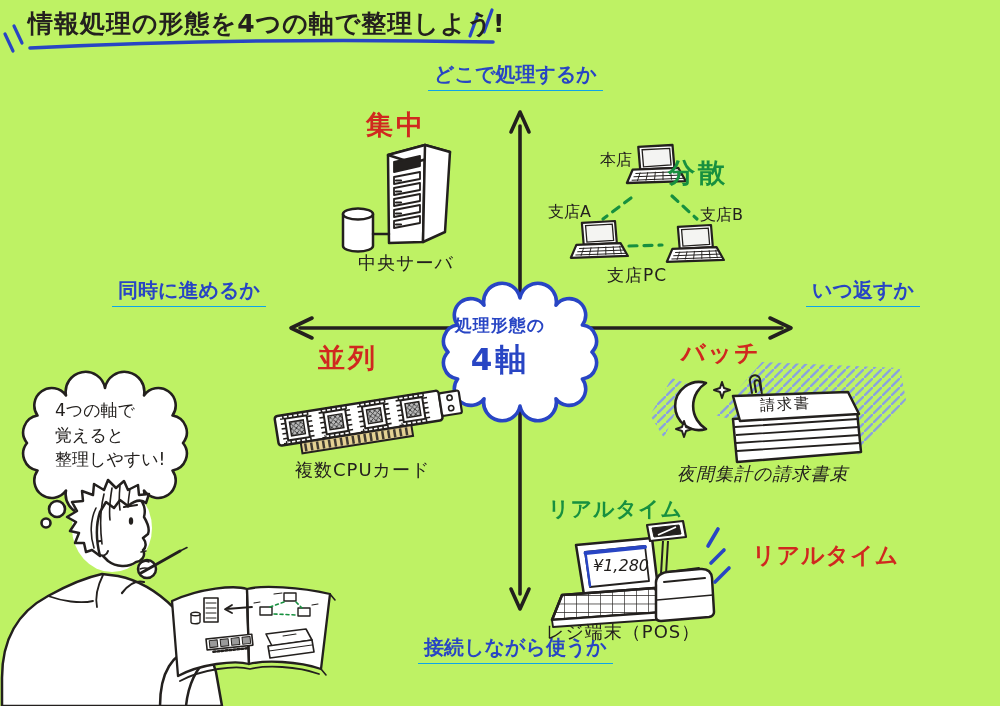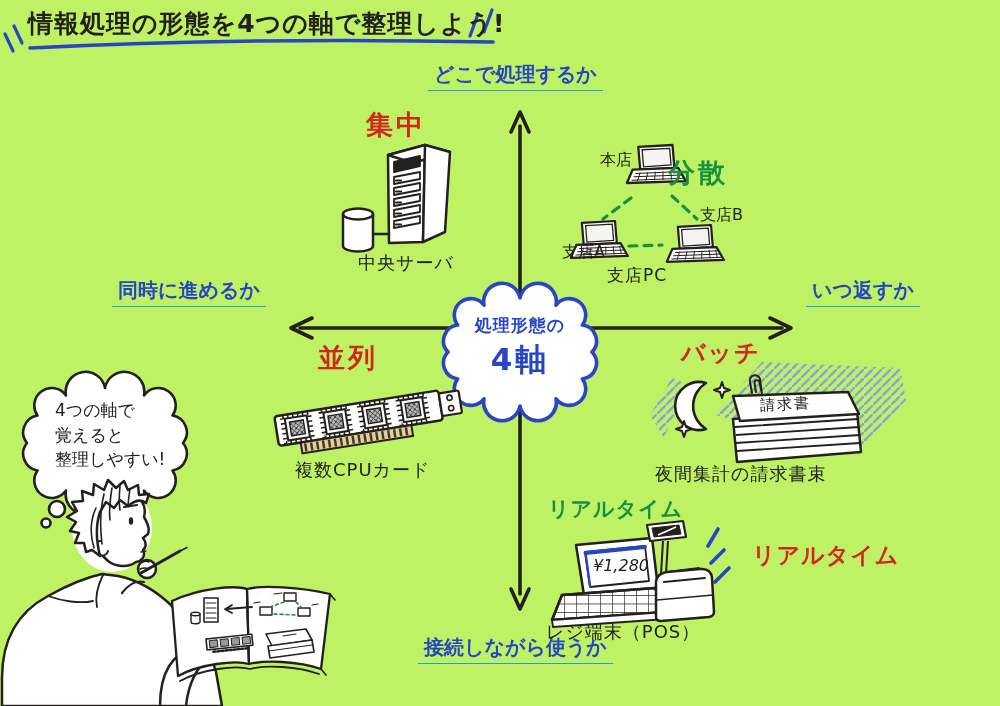--- a/index.html
+++ b/index.html
@@ -12,21 +12,21 @@
   .ink{color:#23201e;}
   .red{color:#d0281f;text-align:right;}
   .green{color:#17903f;}
   .bold{font-weight:700;}
   .axis-label{border-bottom:1px solid #0ea5e9;padding:0 6px 4px;font-weight:700;font-size:20px;color:#2845c4;}
   .title{font-size:25px;font-weight:700;letter-spacing:1px;}
   .kw-lg{font-size:27px;font-weight:700;letter-spacing:3px;}
   .kw-md{font-size:24px;font-weight:700;letter-spacing:2px;}
   .cap{font-size:18px;letter-spacing:1px;}
   .small{font-size:16px;}
-  .cloud-label{position:absolute;left:448px;top:314px;width:144px;text-align:center;color:#2845c4;}
+  .cloud-label{position:absolute;left:428px;top:314px;width:144px;text-align:center;color:#2845c4;}
   .cloud-line1{font-size:17px;font-weight:700;letter-spacing:1px;}
   .cloud-line2{font-size:31px;font-weight:700;letter-spacing:3px;margin-top:2px;}
   .thought{font-size:17px;line-height:1.45;font-weight:500;}
   svg{position:absolute;left:0;top:0;}
 </style>
 </head>
 <body>
 
 <div class="stage">
 
@@ -250,30 +250,30 @@
 <div class="cloud-label">
   <div class="cloud-line1">処理形態の</div>
   <div class="cloud-line2">4軸</div>
 </div>
 
 <div class="t kw-lg red" style="left:366px;top:109px;">集中</div>
 <div class="t cap ink" style="left:358px;top:253px;">中央サーバ</div>
 
 <div class="t kw-lg green" style="left:668px;top:109px;margin-top:48px;">分散</div>
 <div class="t small ink" style="left:600px;top:151px;">本店</div>
-<div class="t small ink" style="left:562px;top:203px;margin-top:40px;">支店A</div>
+<div class="t small ink" style="left:548px;top:203px;">支店A</div>
 <div class="t small ink" style="left:700px;top:206px;">支店B</div>
 <div class="t cap ink" style="left:607px;top:266px;font-size:17px;">支店PC</div>
 
 <div class="t kw-lg red" style="left:318px;top:342px;">並列</div>
 <div class="t cap ink" style="left:295px;top:460px;">複数CPUカード</div>
 
 <div class="t kw-md red" style="left:681px;top:340px;">バッチ</div>
 <div class="t ink" style="left:760px;top:396px;font-size:15px;transform:rotate(-3deg);letter-spacing:2px;">請求書</div>
-<div class="t cap ink" style="left:655px;top:464px;">夜間集計の請求書束</div>
+<div class="t cap ink" style="left:677px;top:464px;font-style:italic;">夜間集計の請求書束</div>
 
 <div class="t green bold" style="left:548px;top:497px;font-size:21px;letter-spacing:1px;">リアルタイム</div>
 <div class="t red bold" style="left:752px;top:542px;font-size:23px;letter-spacing:1px;">リアルタイム</div>
 <div class="t ink" style="left:593px;top:557px;font-size:16px;font-style:italic;">¥1,280</div>
 <div class="t cap ink" style="left:546px;top:622px;text-align:center;">レジ端末（POS）</div>
 
 <div class="t thought ink" style="left:55px;top:398px;">
   <div>4つの軸で</div>
   <div>覚えると</div>
   <div>整理しやすい!</div>

